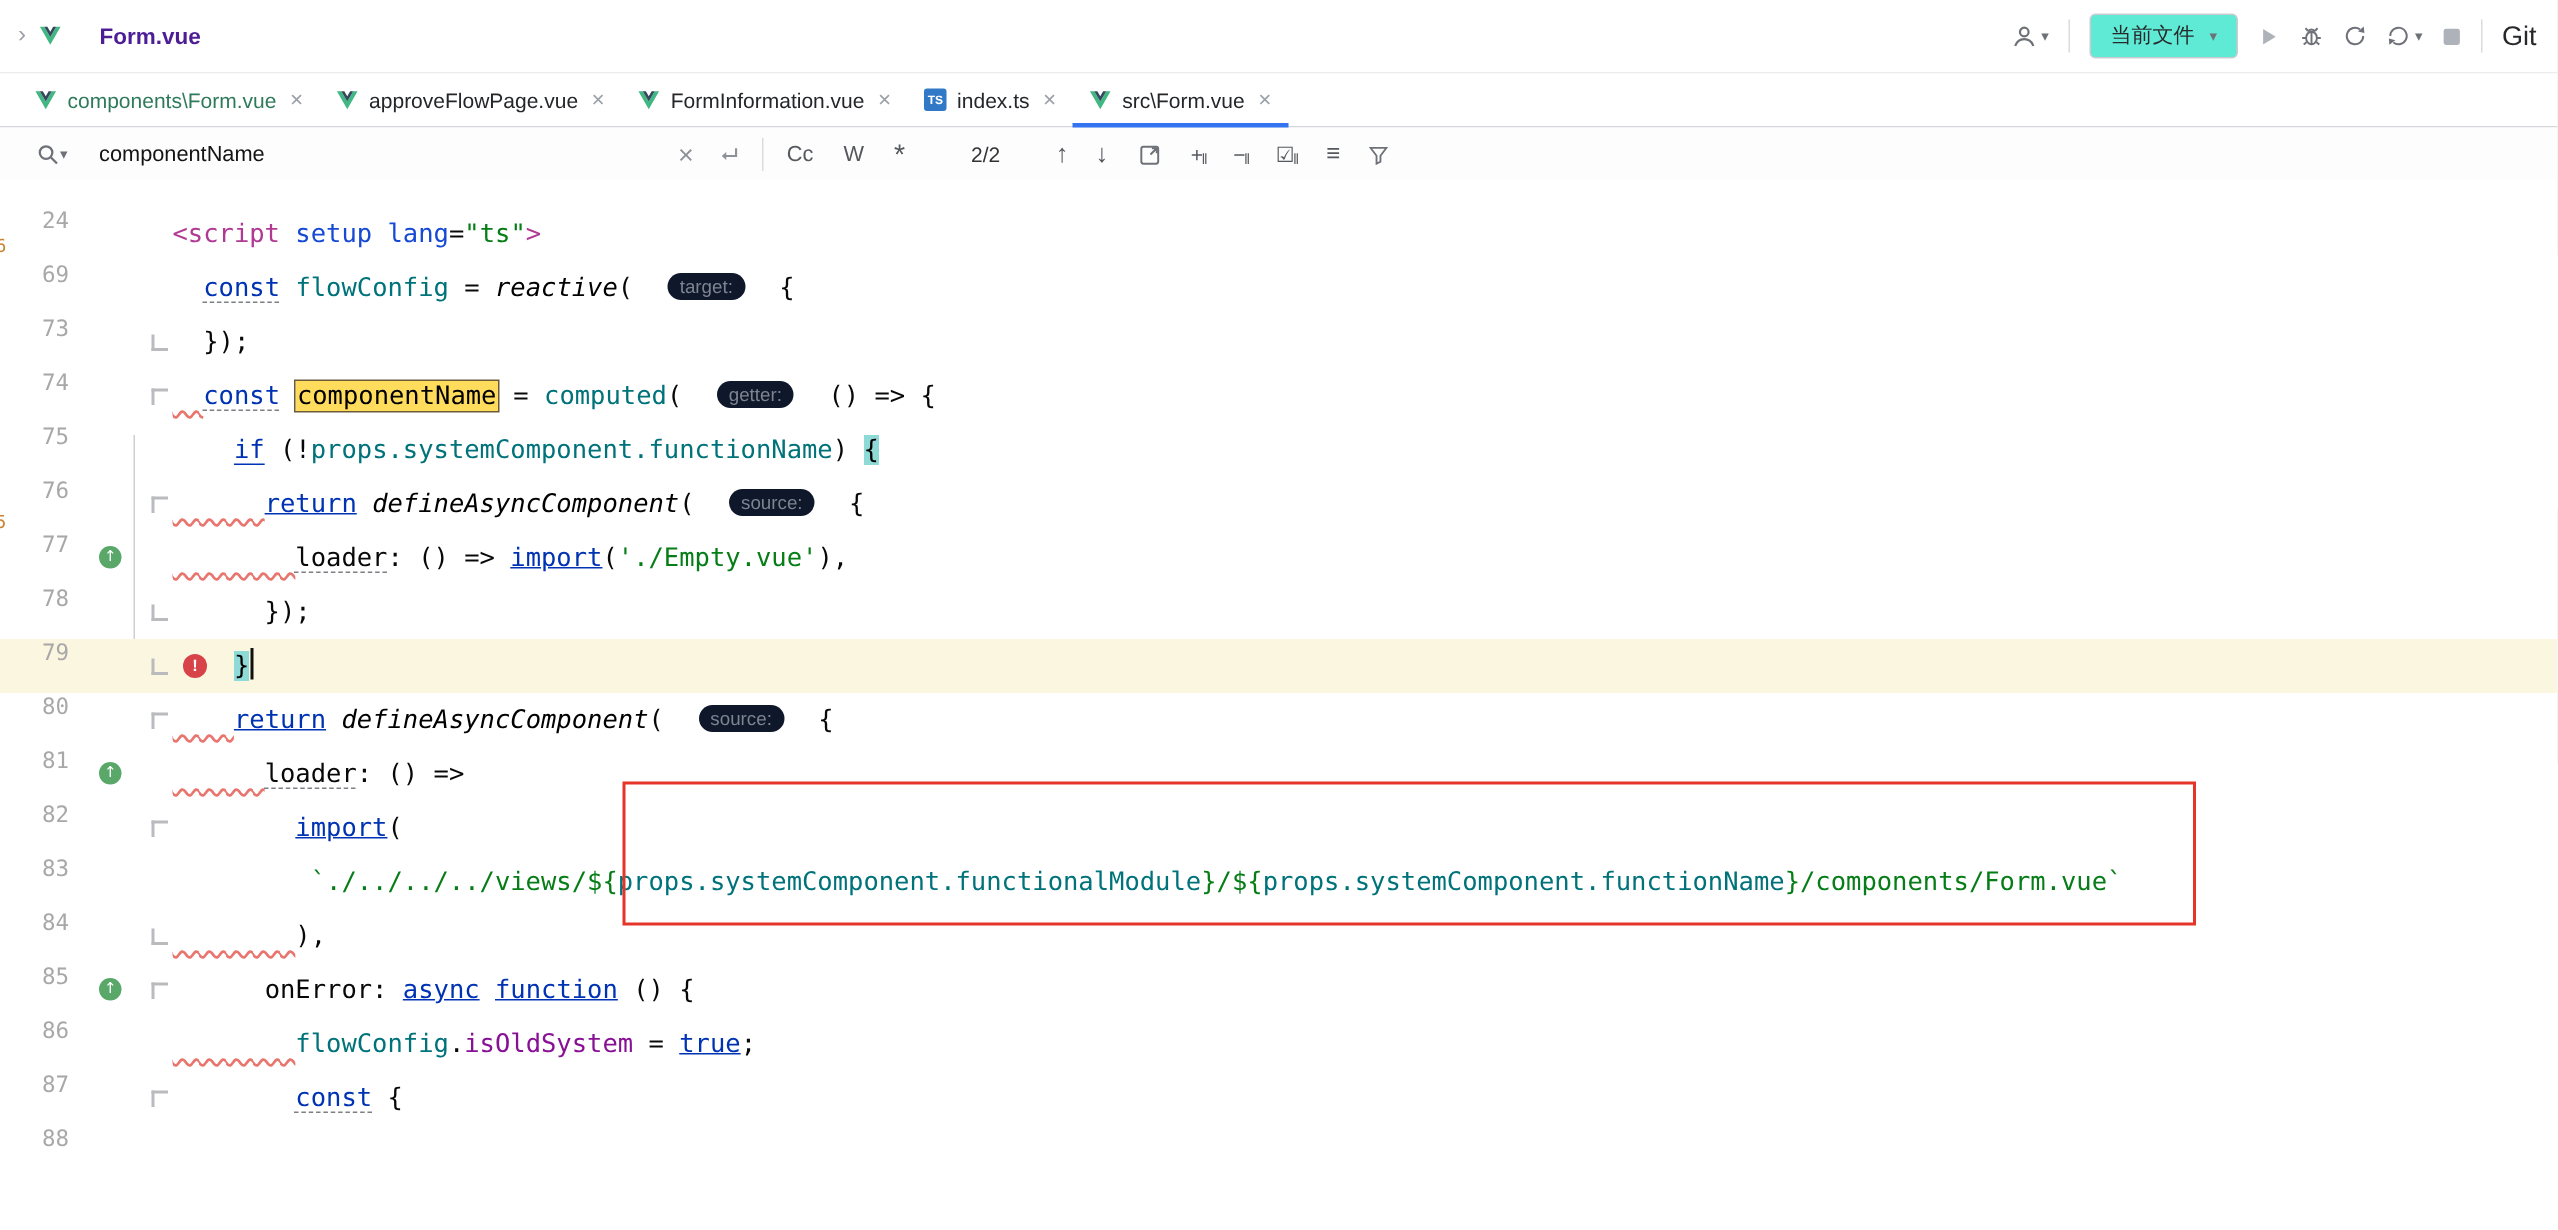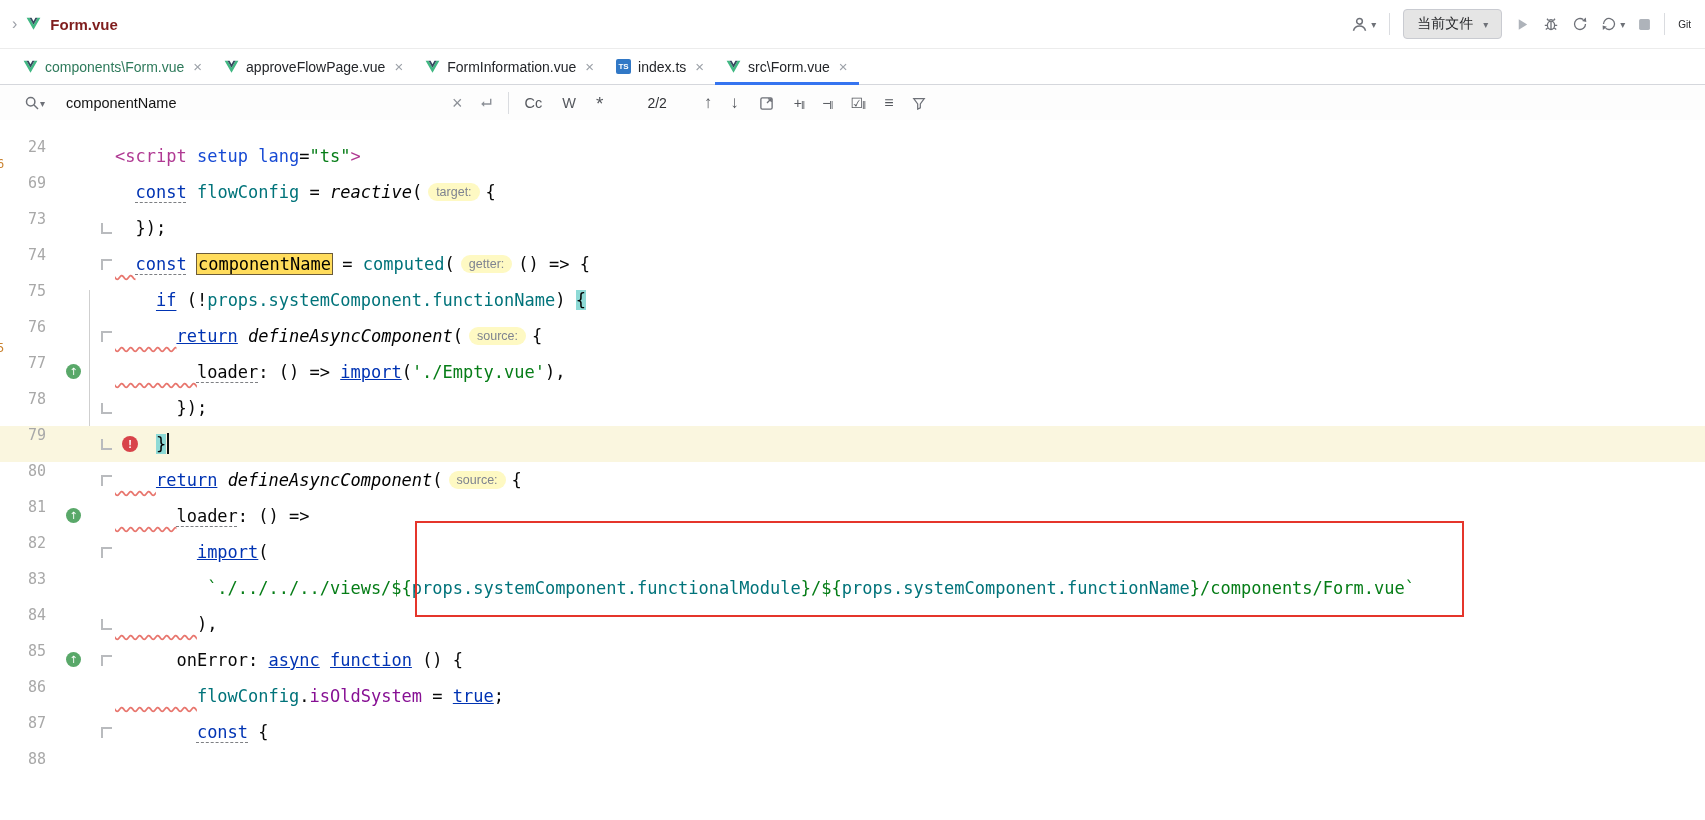--- a/index.html
+++ b/index.html
@@ -3,28 +3,28 @@
 <meta charset="utf-8">
 <style>
   html,body{margin:0;padding:0;background:#e9e9e9;}
   .app{width:1705px;height:820px;position:relative;background:#ffffff;overflow:hidden;
        font-family:"Liberation Sans",sans-serif;-webkit-font-smoothing:antialiased;}
 
   
   .titlebar{height:48px;display:flex;align-items:center;padding:0 12px;border-bottom:1px solid #ececec;background:#fff;}
   .tb-left{display:flex;align-items:center;gap:9px;}
   .nav-chev{color:#9da0a8;font-size:16px;}
-  .tb-file{font-size:15px;font-weight:700;color:#7f1d1d;}
+  .tb-file{font-size:15px;font-weight:700;color:#4c1d95;margin-left:16px;}
   .tb-right{margin-left:auto;display:flex;align-items:center;gap:13px;padding-right:2px;}
   .tbi{display:flex;align-items:center;gap:3px;color:#6e7178;}
   .chev{font-size:10px;color:#6e7178;}
   .runcfg{display:flex;align-items:center;gap:10px;border:1px solid #c9cbd1;border-radius:4px;
-          padding:5px 13px;font-size:14px;color:#27282b;background:#e5e5e5;}
+          padding:5px 13px;font-size:14px;color:#27282b;background:#5eead4;}
   .vdiv{width:1px;height:22px;background:#dadce0;}
-  .gitlbl{font-size:10px;color:#27282b;}
+  .gitlbl{font-size:18px;color:#27282b;}
 
   
   .tabs{height:35px;display:flex;align-items:stretch;padding-left:12px;border-bottom:1px solid #d5d7dc;background:#fff;}
   .tab{display:flex;align-items:center;padding:0 11px;position:relative;font-size:14px;color:#24262a;}
   .tab .lbl{margin-left:7px;white-space:nowrap;}
   .tab .x{margin-left:9px;color:#9ca1a8;font-size:15px;line-height:1;}
   .tab.active::after{content:"";position:absolute;left:0;right:0;bottom:-1px;height:3px;background:#3574F0;}
   .ts-badge{width:15px;height:15px;border-radius:2px;background:#3178C6;color:#fff;font-size:8px;font-weight:700;
             display:flex;align-items:center;justify-content:center;flex:0 0 auto;}
   .vlogo{width:15px;height:14px;flex:0 0 auto;}
@@ -60,22 +60,22 @@
           color:#fff;font:bold 11px/16px "Liberation Sans",sans-serif;text-align:center;}
 
   .c-kw{color:#0033B3;text-decoration:underline;} .c-pl{color:#080808;} .c-teal{color:#00737A;} .c-str{color:#067D17;}
   .c-tag{color:#B03A93;} .c-attr{color:#174AD4;} .c-fld{color:#871094;}
   .c-fni{color:#000;font-style:italic;}
   .u-d{text-decoration:underline dashed #7d7f83;text-underline-offset:4px;text-decoration-thickness:1px;}
   .if-u{text-decoration:underline;text-underline-offset:4px;}
   .sq{text-decoration:underline wavy #E8766E;text-decoration-skip-ink:none;text-underline-offset:4px;}
   .match{background:#FFDC5C;outline:1.5px solid #6b5b3a;padding:0 1px;}
   .bhl{background:#8EDAD6;}
-  .inlay{font:12.5px "Liberation Sans",sans-serif;color:#7e8390;background:#fef9c3;border-radius:9px;
-         padding:2px 8px;margin:0 6px;vertical-align:2px;}
+  .inlay{font:12.5px "Liberation Sans",sans-serif;color:#7e8390;background:#0f172a;border-radius:9px;
+         padding:2px 8px;margin:0 23px;vertical-align:2px;}
   .caret{display:inline-block;width:2px;height:21px;background:#101010;vertical-align:-4px;margin-left:1px;}
 
   .foldline{position:absolute;left:89px;top:170px;width:1px;height:146px;background:#cfcfcf;}
   .annot{position:absolute;left:415px;top:401px;width:1045px;height:92px;border:2px solid #E5352B;}
   .edgemark{position:absolute;left:-3px;width:10px;overflow:hidden;color:#c9822f;
             font:12px "DejaVu Sans Mono",monospace;}
 
   svg{display:block;}
 </style>
 </head>

